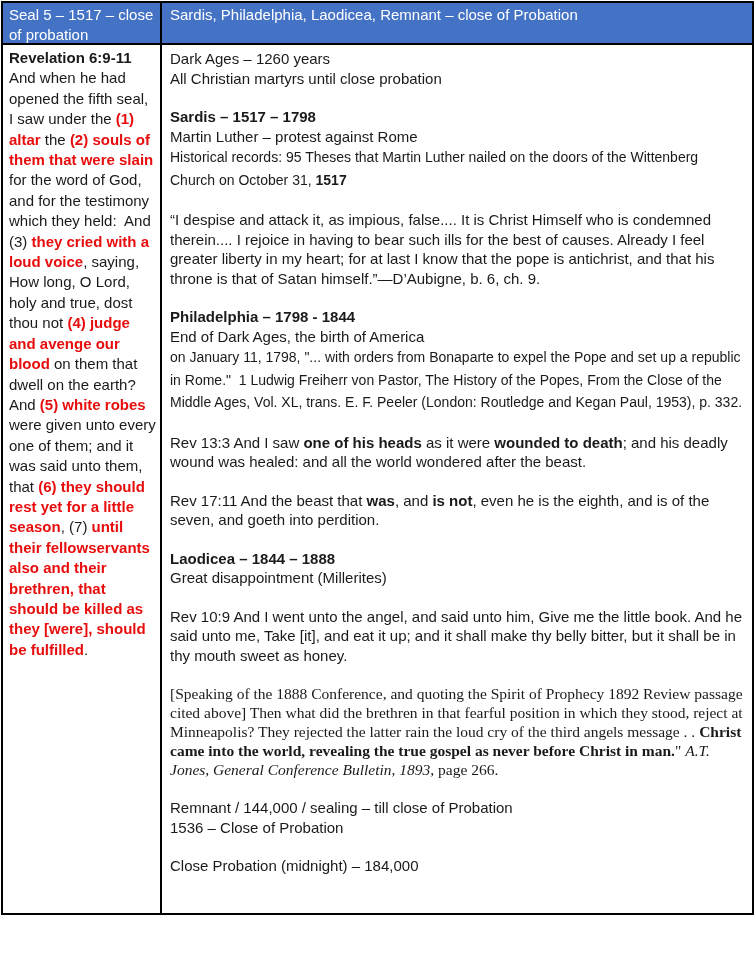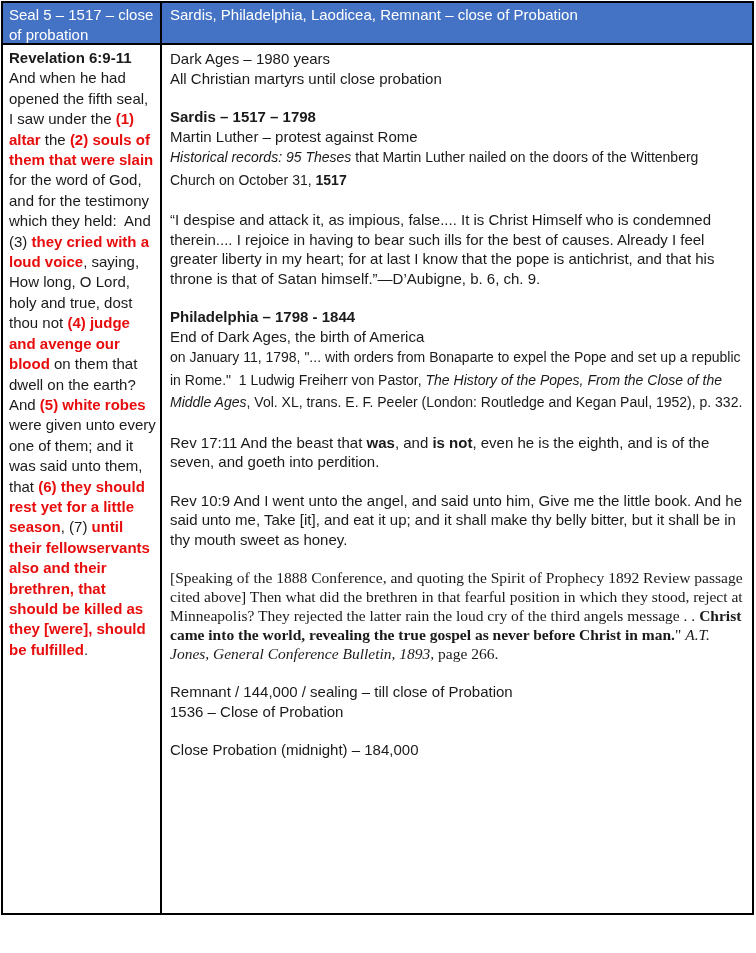--- a/index.html
+++ b/index.html
@@ -31,21 +31,21 @@
   .block{margin-bottom:19px}
   .block:last-child{margin-bottom:0}
   .line{line-height:19.5px;min-height:19.5px}
   .line.cal{line-height:22.5px;font-size:14px}
   .line.ser{line-height:19px;font-family:"Liberation Serif",serif;font-size:15.5px}
   
   .r-n{}
   .r-b{font-weight:bold}
   .r-r{color:var(--accent_red);font-weight:bold}
   .r-c{font-size:14px}
-  .r-ci{font-size:14px;font-style:italic}
+  .r-ci{font-size:14px;}
   .r-cb{font-size:14px;font-weight:bold}
   .r-s{font-family:"Liberation Serif",serif;font-size:15.5px}
   .r-sb{font-family:"Liberation Serif",serif;font-size:15.5px;font-weight:bold}
   .r-si{font-family:"Liberation Serif",serif;font-size:15.5px;font-style:italic}
 </style>
 </head>
 <body>
 
 <div class="doc-table">
   <div class="col-left">
@@ -56,38 +56,45 @@
       <div class="rev-title">Revelation 6:9-11</div>
       <div><span class="r-n">And when he had opened the fifth seal, I saw under the </span><span class="r-r">(1) altar</span><span class="r-n"> the </span><span class="r-r">(2) souls of them that were slain</span><span class="r-n"> for the word of God, and for the testimony which they held:&nbsp; And (3) </span><span class="r-r">they cried with a loud voice</span><span class="r-n">, saying, How long, O Lord, holy and true, dost thou not </span><span class="r-r">(4) judge and avenge our blood</span><span class="r-n"> on them that dwell on the earth? And </span><span class="r-r">(5) white robes</span><span class="r-n"> were given unto every one of them; and it was said unto them, that </span><span class="r-r">(6) they should rest yet for a little season</span><span class="r-n">, (7) </span><span class="r-r">until their fellowservants also and their brethren, that should be killed as they [were], should be fulfilled</span><span class="r-n">.</span></div>
     </div>
   </div>
   <div class="col-right">
     <div class="hdr">
       <span>Sardis, Philadelphia, Laodicea, Remnant – close of Probation</span>
     </div>
     <div class="cell-body">
         <div class="block">
-          <div class="line"><span class="r-n">Dark Ages – 1980 years</span></div>
+          <div class="line"><span class="r-n">Dark Ages – 1260 years</span></div>
           <div class="line"><span class="r-n">All Christian martyrs until close probation</span></div>
         </div>
         <div class="block">
           <div class="line"><span class="r-b">Sardis – 1517 – 1798</span></div>
           <div class="line"><span class="r-n">Martin Luther – protest against Rome</span></div>
           <div class="line cal"><span class="r-ci">Historical records: 95 Theses</span><span class="r-c"> that Martin Luther nailed on the doors of the Wittenberg Church on October 31, </span><span class="r-cb">1517</span></div>
         </div>
         <div class="block">
           <div class="line"><span class="r-n">“I despise and attack it, as impious, false.... It is Christ Himself who is condemned therein.... I rejoice in having to bear such ills for the best of causes. Already I feel greater liberty in my heart; for at last I know that the pope is antichrist, and that his throne is that of Satan himself.”—D’Aubigne, b. 6, ch. 9.</span></div>
         </div>
         <div class="block">
           <div class="line"><span class="r-b">Philadelphia – 1798 - 1844</span></div>
           <div class="line"><span class="r-n">End of Dark Ages, the birth of America</span></div>
-          <div class="line cal"><span class="r-c">on January 11, 1798, "... with orders from Bonaparte to expel the Pope and set up a republic in Rome."&nbsp; 1 Ludwig Freiherr von Pastor, </span><span class="r-ci">The History of the Popes, From the Close of the Middle Ages</span><span class="r-c">, Vol. XL, trans. E. F. Peeler (London: Routledge and Kegan Paul, 1952), p. 332.</span></div>
+          <div class="line cal"><span class="r-c">on January 11, 1798, "... with orders from Bonaparte to expel the Pope and set up a republic in Rome."&nbsp; 1 Ludwig Freiherr von Pastor, </span><span class="r-ci">The History of the Popes, From the Close of the Middle Ages</span><span class="r-c">, Vol. XL, trans. E. F. Peeler (London: Routledge and Kegan Paul, 1953), p. 332.</span></div>
+        </div>
+        <div class="block">
+          <div class="line"><span class="r-n">Rev 13:3 And I saw </span><span class="r-b">one of his heads</span><span class="r-n"> as it were </span><span class="r-b">wounded to death</span><span class="r-n">; and his deadly wound was healed: and all the world wondered after the beast.</span></div>
         </div>
         <div class="block">
           <div class="line"><span class="r-n">Rev 17:11 And the beast that </span><span class="r-b">was</span><span class="r-n">, and </span><span class="r-b">is not</span><span class="r-n">, even he is the eighth, and is of the seven, and goeth into perdition.</span></div>
+        </div>
+        <div class="block">
+          <div class="line"><span class="r-b">Laodicea – 1844 – 1888</span></div>
+          <div class="line"><span class="r-n">Great disappointment (Millerites)</span></div>
         </div>
         <div class="block">
           <div class="line"><span class="r-n">Rev 10:9 And I went unto the angel, and said unto him, Give me the little book. And he said unto me, Take [it], and eat it up; and it shall make thy belly bitter, but it shall be in thy mouth sweet as honey.</span></div>
         </div>
         <div class="block">
           <div class="line ser"><span class="r-s">[Speaking of the 1888 Conference, and quoting the Spirit of Prophecy 1892 Review passage cited above] Then what did the brethren in that fearful position in which they stood, reject at Minneapolis? They rejected the latter rain the loud cry of the third angels message . . </span><span class="r-sb">Christ came into the world, revealing the true gospel as never before Christ in man.</span><span class="r-s">" </span><span class="r-si">A.T. Jones, General Conference Bulletin, 1893,</span><span class="r-s"> page 266.</span></div>
         </div>
         <div class="block">
           <div class="line"><span class="r-n">Remnant / 144,000 / sealing – till close of Probation</span></div>
           <div class="line"><span class="r-n">1536 – Close of Probation</span></div>

